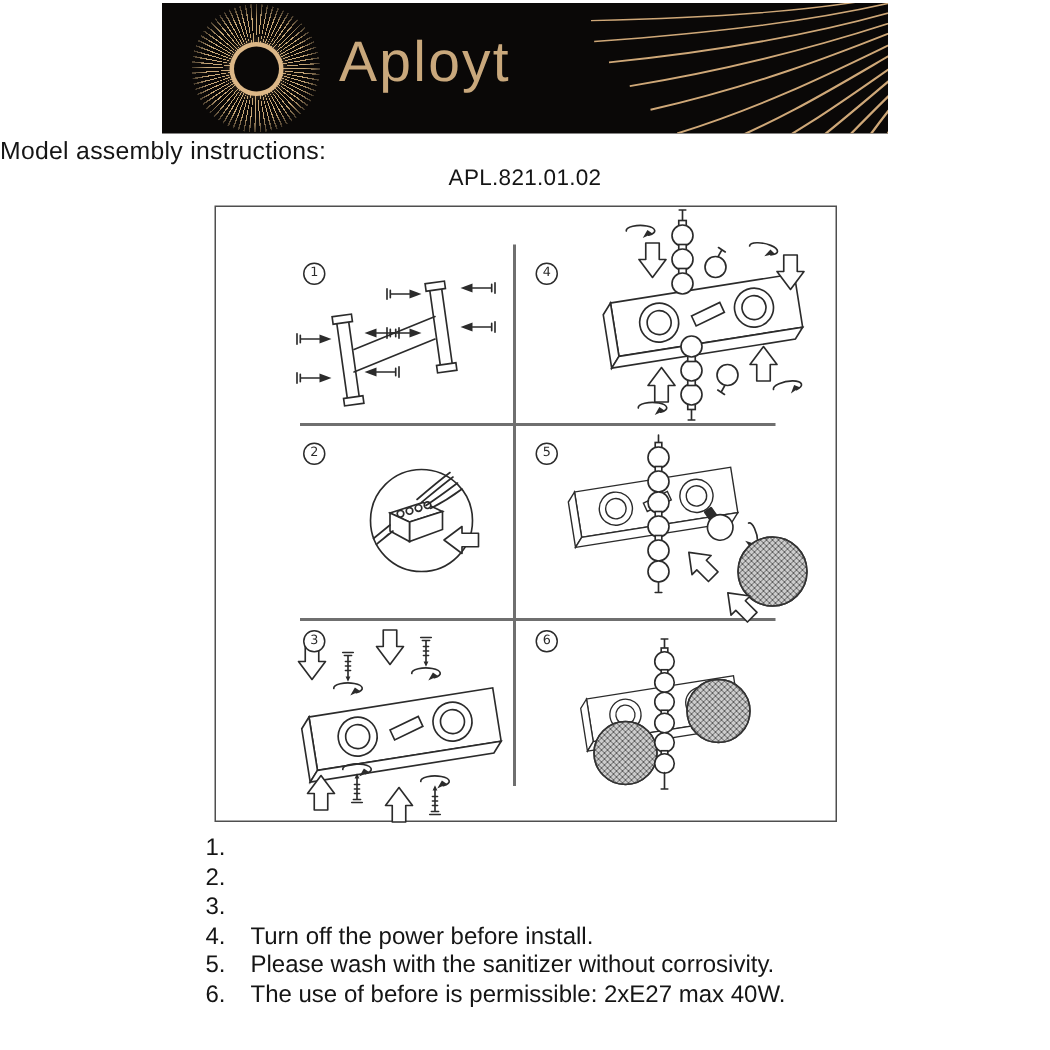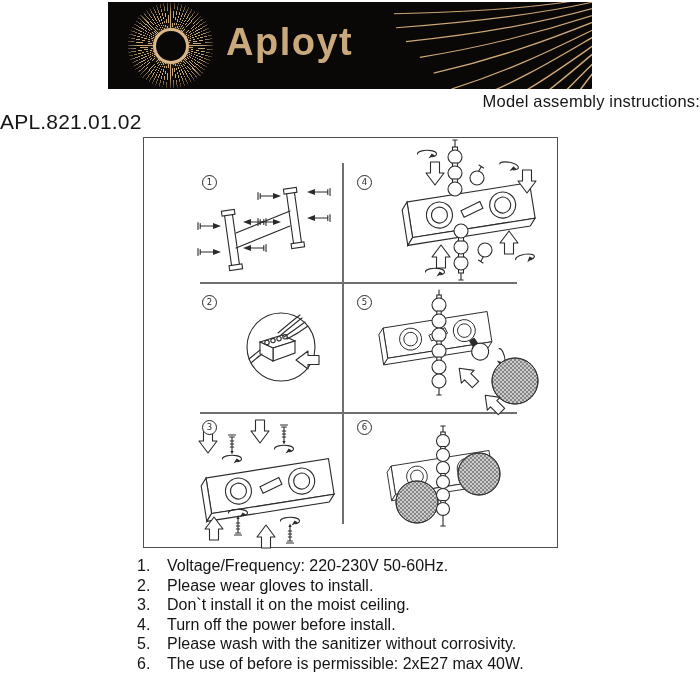--- a/index.html
+++ b/index.html
@@ -8,26 +8,26 @@
 
   
   .banner{position:absolute;left:108px;top:2px;width:484px;height:87px;background:#0a0807;overflow:hidden}
   .sunburst{position:absolute;left:20px;top:1px;width:85px;height:85px}
   .sunrays{position:absolute;inset:0;border-radius:50%;
      background:repeating-conic-gradient(rgba(210,176,126,.95) 0deg 1.3deg,transparent 1.3deg 5deg)}
   .sunfade{position:absolute;inset:0;border-radius:50%;
      background:radial-gradient(circle,rgba(10,8,7,0) 0 54%,#0a0807 78%)}
   .sunhole{position:absolute;left:50%;top:50%;width:30px;height:30px;margin:-15px 0 0 -15px;border-radius:50%;
      background:#0a0807;box-shadow:0 0 0 3px #dcb787,0 0 8px 2px rgba(220,183,135,.45)}
-  .brand{position:absolute;left:118px;top:19px;font-size:38px;font-weight:700;letter-spacing:1.5px;color:#c9a87c}
+  .brand{position:absolute;left:118px;top:19px;font-size:38px;font-weight:400;letter-spacing:1.5px;color:#c9a87c}
   .corner-rays{position:absolute;right:0;top:0;width:198px;height:87px}
 
   
-  .title{position:absolute;left:0;right:0;top:92px;text-align:right;font-size:16.5px;letter-spacing:.2px}
-  .model{position:absolute;left:0;right:0;top:110px;font-size:21px;letter-spacing:.2px}
+  .title{position:absolute;left:0;right:0;top:92px;text-align:left;font-size:16.5px;letter-spacing:.2px}
+  .model{position:absolute;left:0;right:0;top:110px;text-align:center;font-size:15px;letter-spacing:.2px}
 
   
   .frame{position:absolute;left:143px;top:137px;width:415px;height:411px;border:1.3px solid #4f4f4f;box-sizing:border-box}
   .vdiv{position:absolute;left:198px;top:25px;width:1.6px;height:361px;background:#6f6f6f}
   .hdiv{position:absolute;left:56px;width:317px;height:2px;background:#6f6f6f}
   .h1{top:144px}.h2{top:274px}
   .cell{position:absolute}
   .c1{left:0;top:0;width:199px;height:145px}
   .c2{left:0;top:146px;width:199px;height:128px}
   .c3{left:0;top:276px;width:199px;height:132px}
@@ -319,29 +319,26 @@
           <circle cy="95" r="6.5" class="pf"></circle>
           <path class="ln" d="M0,101 V112 M-2.2,112 H2.2"></path>
         </g>
       </svg>
     </div>
   </div>
 
   <ol class="notes">
     <li>
       <span class="n">1.</span>
-      <span class="t">Voltage/Frequency: 220-230V 50-60Hz.</span>
     </li>
     <li>
       <span class="n">2.</span>
-      <span class="t">Please wear gloves to install.</span>
     </li>
     <li>
       <span class="n">3.</span>
-      <span class="t">Don`t install it on the moist ceiling.</span>
     </li>
     <li>
       <span class="n">4.</span>
       <span class="t">Turn off the power before install.</span>
     </li>
     <li>
       <span class="n">5.</span>
       <span class="t">Please wash with the sanitizer without corrosivity.</span>
     </li>
     <li>

